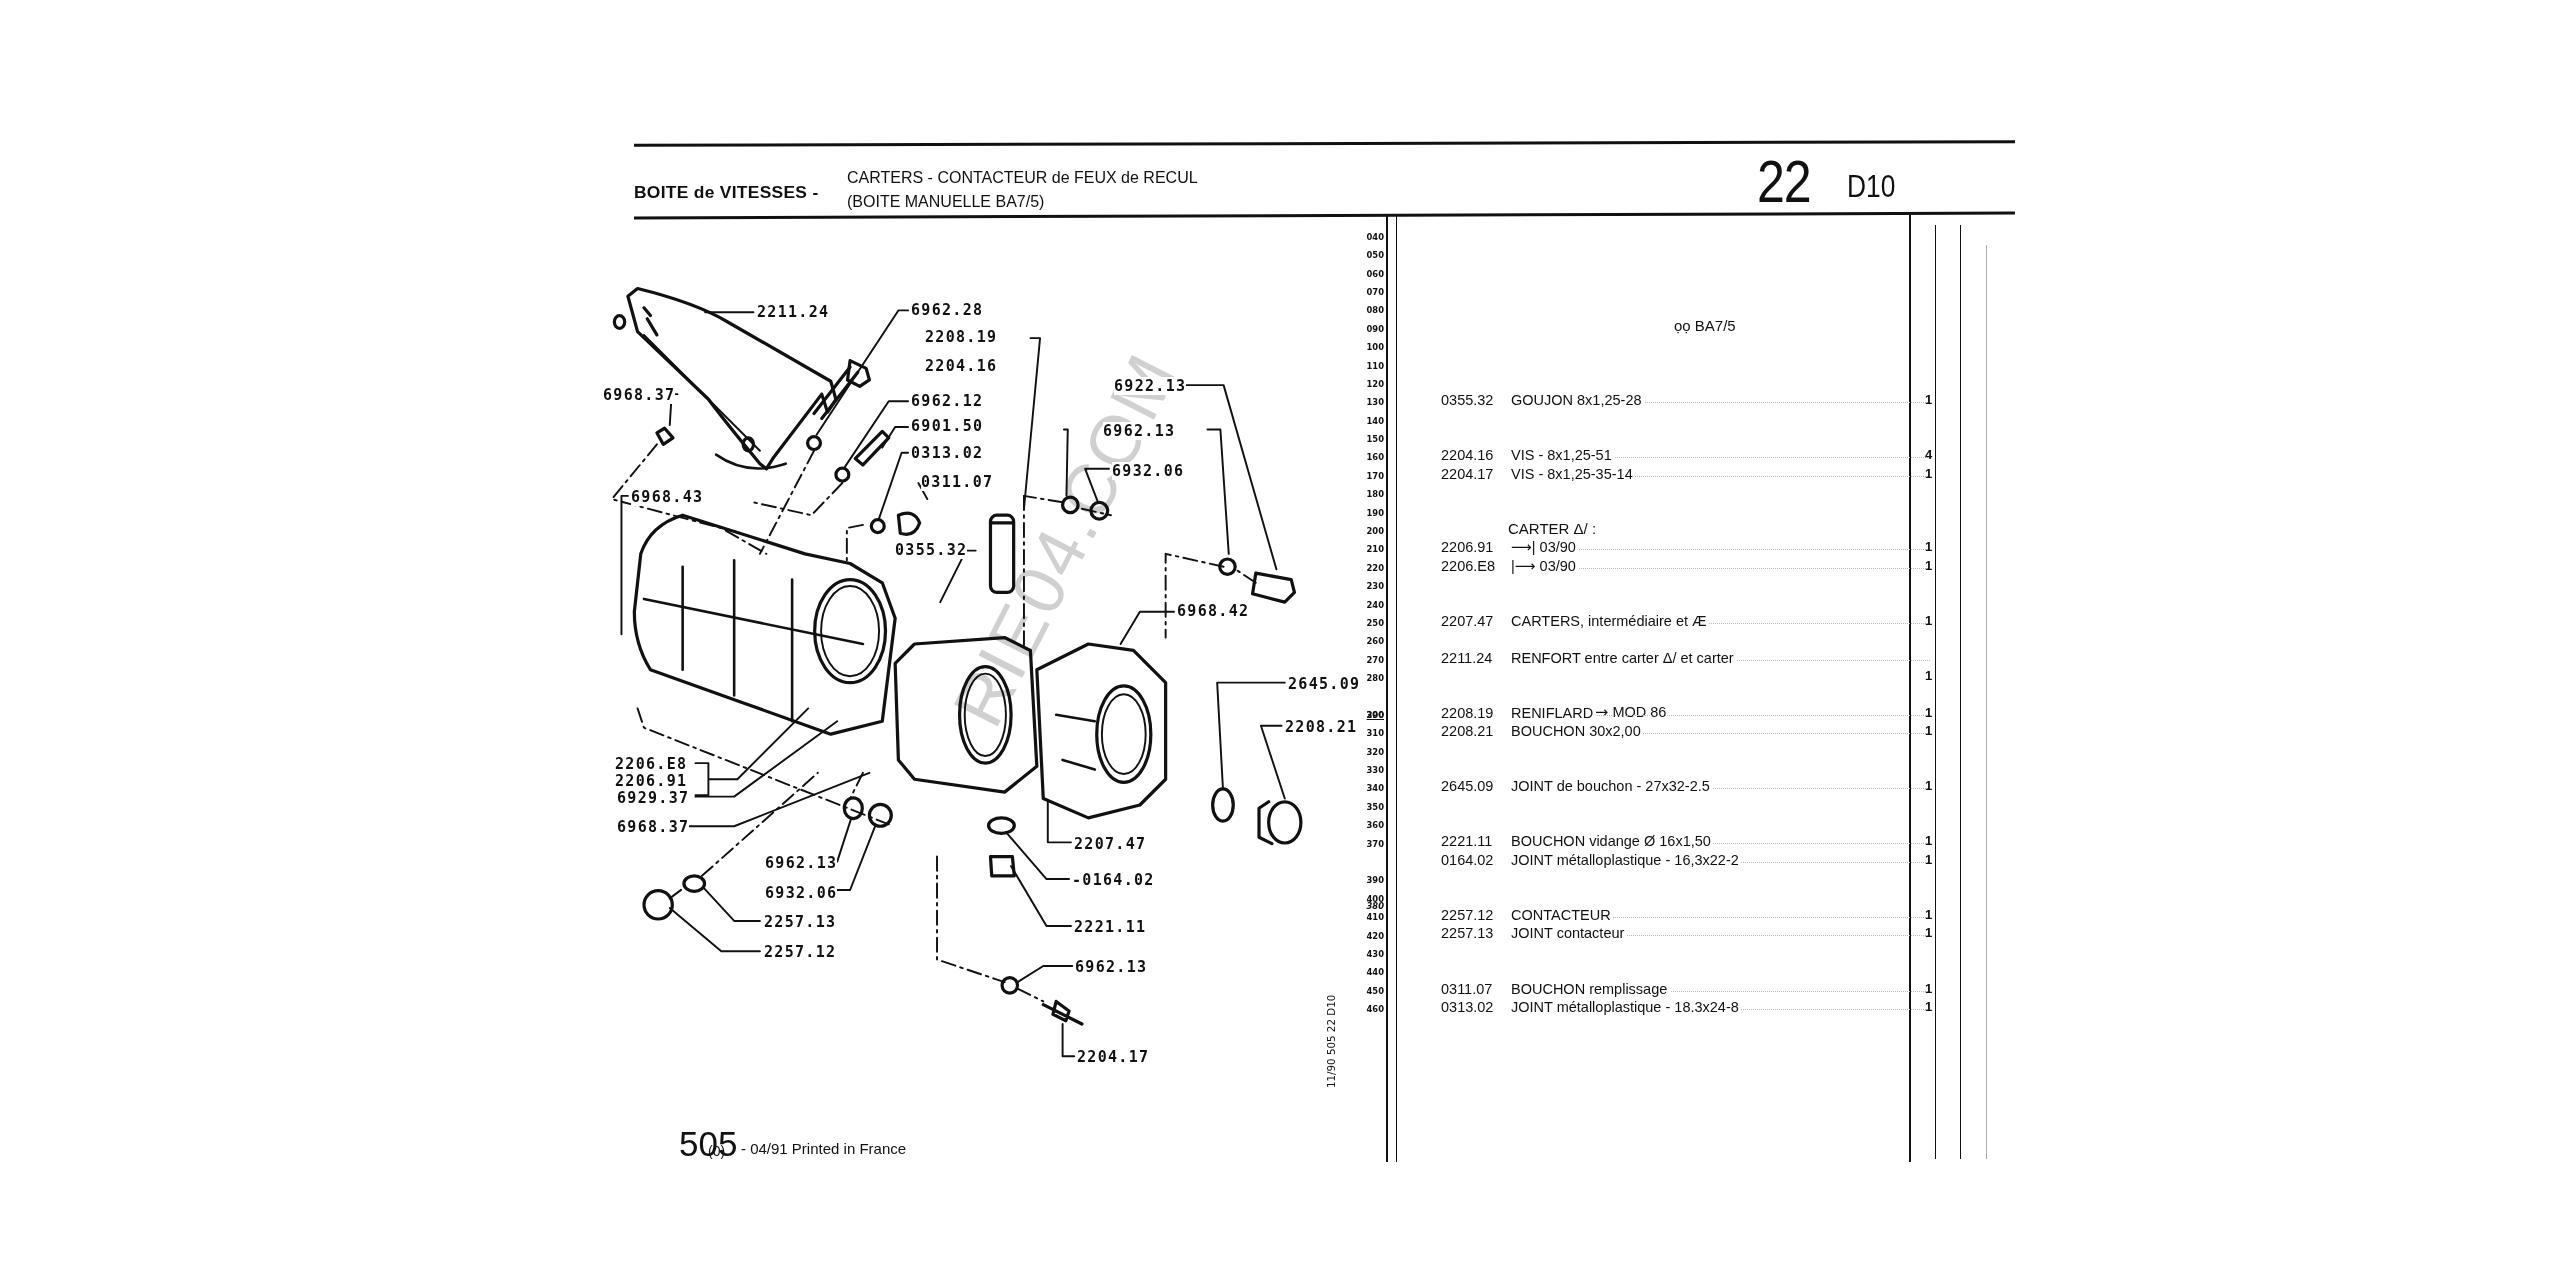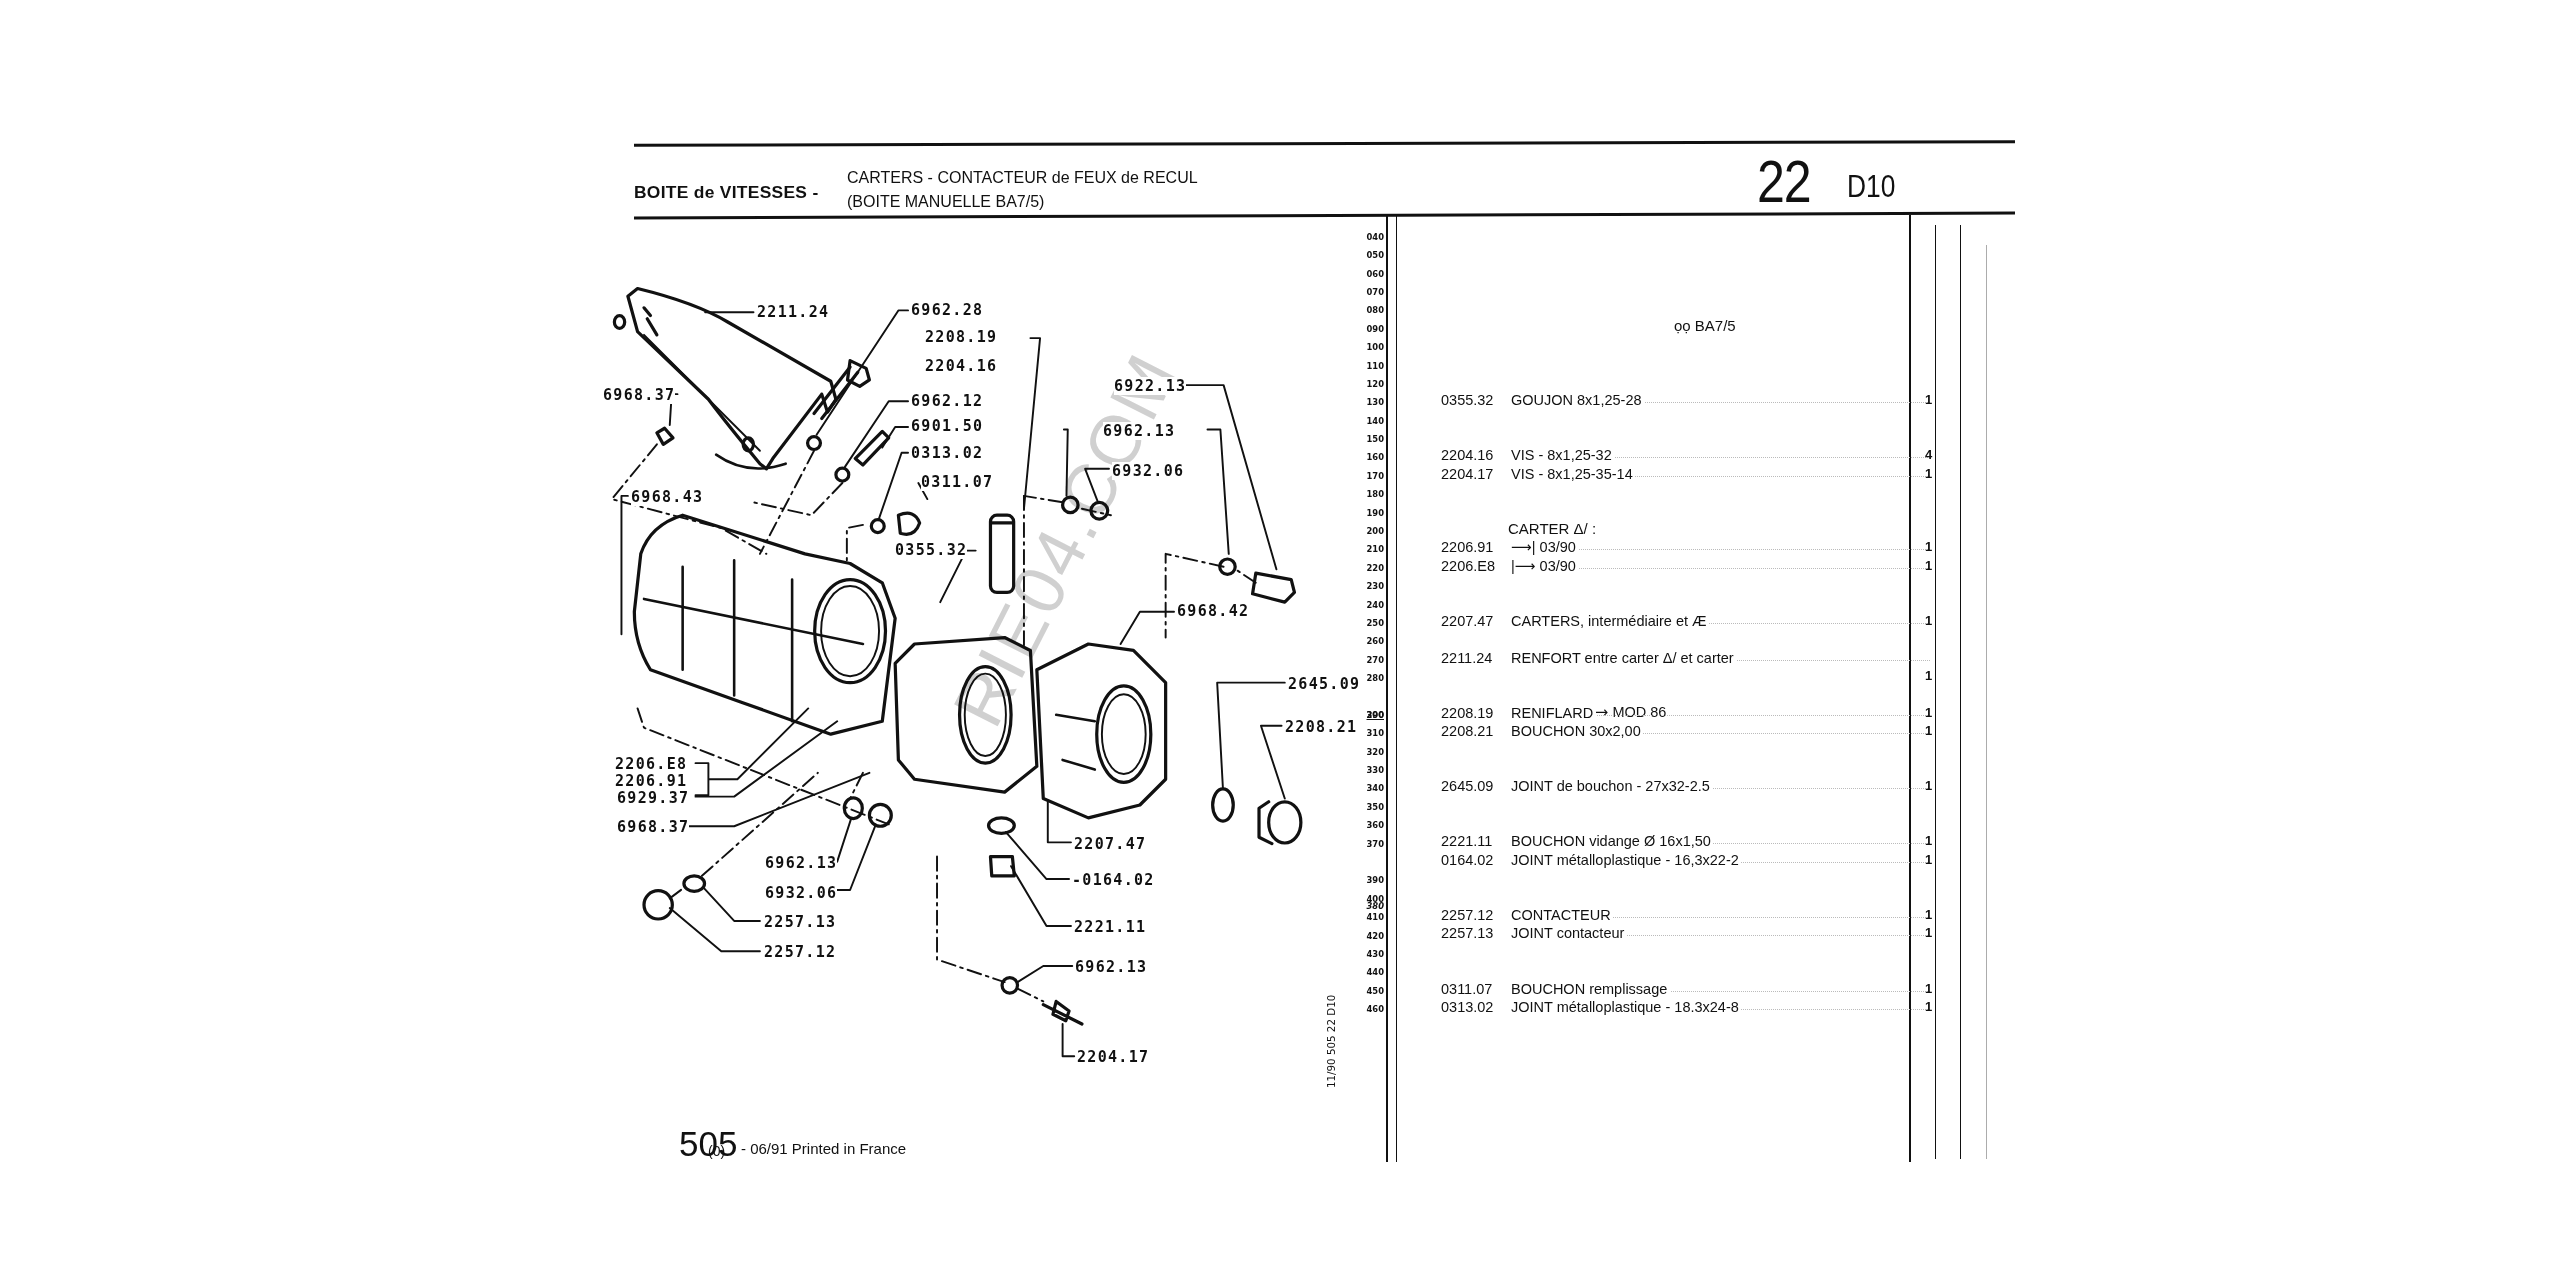--- a/index.html
+++ b/index.html
@@ -92,21 +92,21 @@
     <div class="linenum" style="top: 967px;">440</div>
     <div class="linenum" style="top: 986px;">450</div>
     <div class="linenum" style="top: 1004px;">460</div>
   </div>
 
 <div class="abs" id="group-heading">ọọ BA7/5</div>
 <div class="abs" id="carter-heading">CARTER Δ/ :</div>
 <div class="abs" id="renfort-cont">embrayage ⟼ MOD 86</div>
 <div id="parts">
     <div class="part-row" style="top: 392px;"><div class="dots"></div><span class="code desc-bg">0355.32</span><span class="desc desc-bg">GOUJON 8x1,25-28</span><span class="qty">1</span></div>
-    <div class="part-row" style="top: 447px;"><div class="dots"></div><span class="code desc-bg">2204.16</span><span class="desc desc-bg">VIS - 8x1,25-32</span><span class="qty">4</span></div>
+    <div class="part-row" style="top: 447px;"><div class="dots"></div><span class="code desc-bg">2204.16</span><span class="desc desc-bg">VIS - 8x1,25-51</span><span class="qty">4</span></div>
     <div class="part-row" style="top: 466px;"><div class="dots"></div><span class="code desc-bg">2204.17</span><span class="desc desc-bg">VIS - 8x1,25-35-14</span><span class="qty">1</span></div>
     <div class="part-row" style="top: 539px;"><div class="dots"></div><span class="code desc-bg">2206.91</span><span class="desc desc-bg">⟶| 03/90</span><span class="qty">1</span></div>
     <div class="part-row" style="top: 558px;"><div class="dots"></div><span class="code desc-bg">2206.E8</span><span class="desc desc-bg">|⟶ 03/90</span><span class="qty">1</span></div>
     <div class="part-row" style="top: 613px;"><div class="dots"></div><span class="code desc-bg">2207.47</span><span class="desc desc-bg">CARTERS, intermédiaire et Æ</span><span class="qty">1</span></div>
     <div class="part-row" style="top: 650px;"><div class="dots"></div><span class="code desc-bg">2211.24</span><span class="desc desc-bg">RENFORT entre carter Δ/ et carter</span><span class="qty"></span></div>
     <div class="part-row" style="top: 668px;"><span class="code desc-bg"></span><span class="desc desc-bg"></span><span class="qty">1</span></div>
     <div class="part-row" style="top: 705px;"><div class="dots"></div><span class="code desc-bg">2208.19</span><span class="desc desc-bg">RENIFLARD</span><span class="qty">1</span></div>
     <div class="part-row" style="top: 723px;"><div class="dots"></div><span class="code desc-bg">2208.21</span><span class="desc desc-bg">BOUCHON 30x2,00</span><span class="qty">1</span></div>
     <div class="part-row" style="top: 778px;"><div class="dots"></div><span class="code desc-bg">2645.09</span><span class="desc desc-bg">JOINT de bouchon - 27x32-2.5</span><span class="qty">1</span></div>
     <div class="part-row" style="top: 833px;"><div class="dots"></div><span class="code desc-bg">2221.11</span><span class="desc desc-bg">BOUCHON vidange Ø 16x1,50</span><span class="qty">1</span></div>
@@ -262,15 +262,15 @@
     <div class="callout" style="left: 764px; top: 943px;">2257.12</div>
     <div class="callout" style="left: 1074px; top: 835px;">2207.47</div>
     <div class="callout" style="left: 1072px; top: 871px;">-0164.02</div>
     <div class="callout" style="left: 1074px; top: 918px;">2221.11</div>
     <div class="callout" style="left: 1075px; top: 958px;">6962.13</div>
     <div class="callout" style="left: 1077px; top: 1048px;">2204.17</div>
   </div>
 
 <div class="abs" id="footer-code">505</div>
 <div class="abs" id="footer-sub">(0)</div>
-<div class="abs" id="footer-print">- 06/91 Printed in France</div>
+<div class="abs" id="footer-print">- 04/91 Printed in France</div>
 <div class="abs" id="side-code">11/90  505  22 D10</div>
 
 
 </body></html>

